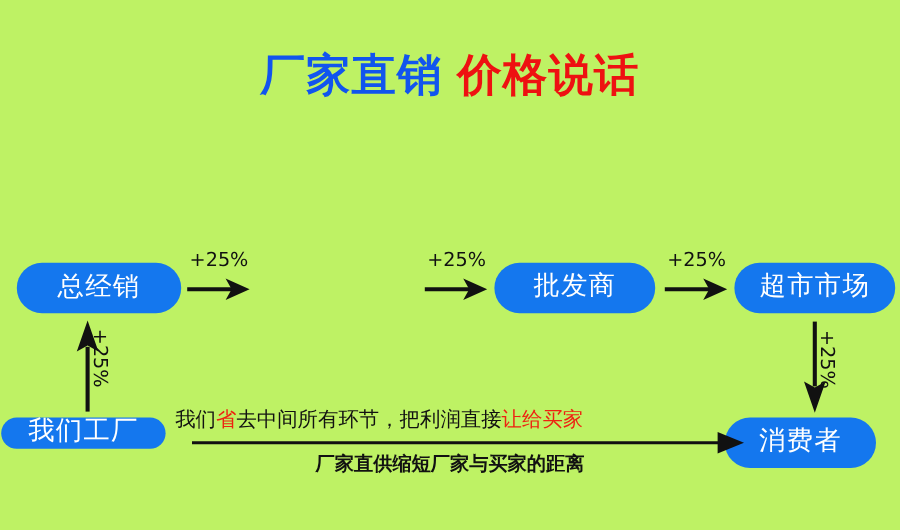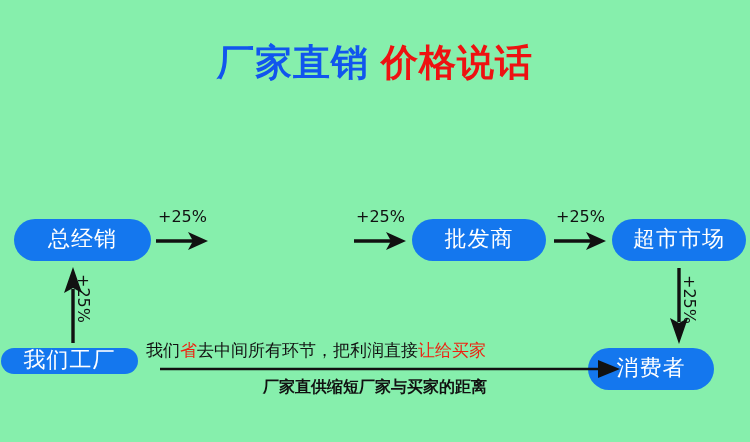--- a/index.html
+++ b/index.html
@@ -13,21 +13,21 @@
     position: relative;
     overflow: hidden;
     font-family: "DejaVu Sans", "Liberation Sans", sans-serif;
   }
 
   #stage {
     position: absolute;
     left: 0; top: 0;
     width: 750px;
     height: 442px;
-    background: #86efac;
+    background: #bef264;
   }
 
   
   .headline {
     position: absolute;
     left: 0;
     top: 44px;
     width: 750px;
     text-align: center;
     font-size: 37px;
@@ -143,21 +143,21 @@
   </div>
 
   <div class="node" style="left:412px; top:219px; width:134px; height:42px;">
     <span class="node-label">批发商</span>
   </div>
 
   <div class="node" style="left:1px; top:348px; width:137px; height:26px;">
     <span class="node-label">我们工厂</span>
   </div>
 
-  <div class="node" style="left:588px; top:348px; width:126px; height:42px;">
+  <div class="node" style="left:604px; top:348px; width:126px; height:42px;">
     <span class="node-label">消费者</span>
   </div>
 
   <div class="harrow" style="left:156px; top:231px; width:52px; height:20px;">
     <svg width="52" height="20" viewBox="0 0 52 20">
       <path d="M0,10 L38,10" stroke="#111111" stroke-width="3.4" fill="none"></path>
       <path d="M52,10 L32,19 L37,10 L32,1 Z" fill="#111111"></path>
     </svg>
   </div>
 

